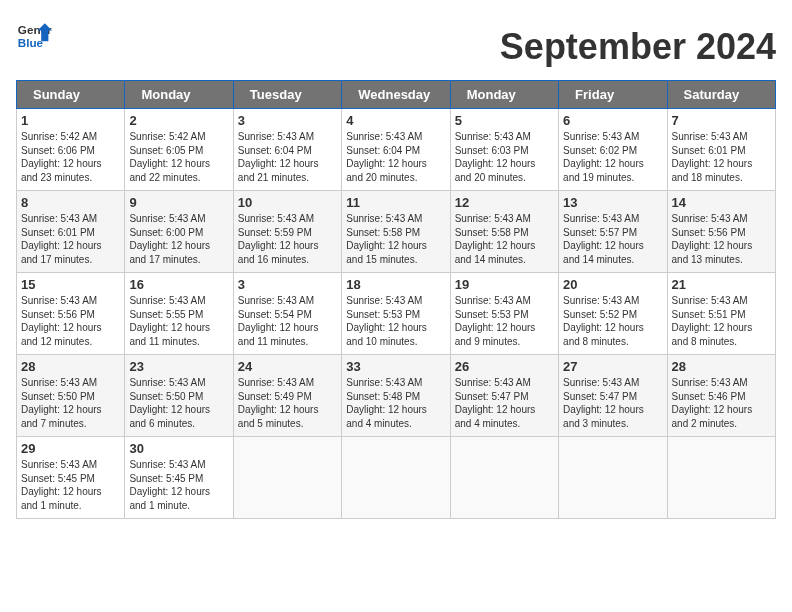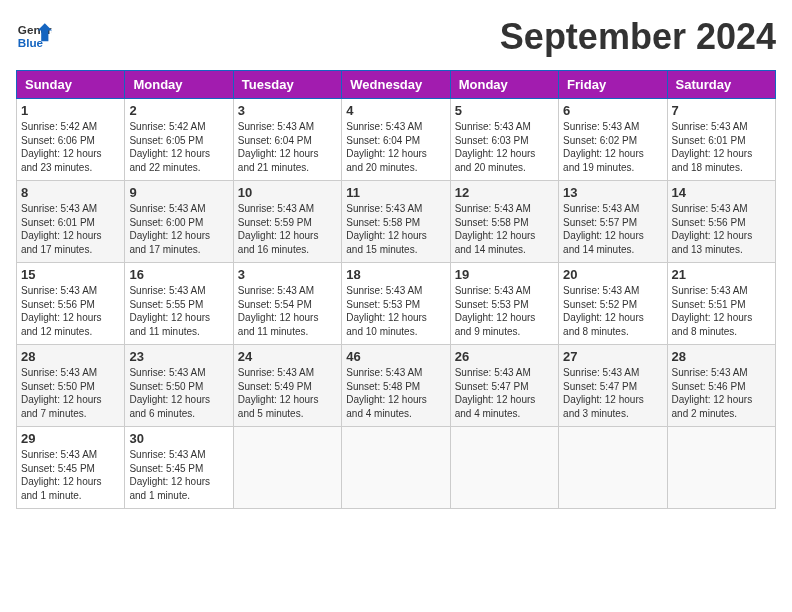--- a/index.html
+++ b/index.html
@@ -20,41 +20,42 @@
       display: flex;
       align-items: center;
       gap: 4px;
     }
     .logo-icon {
       width: 36px;
       height: 36px;
     }
     .title-section {
       text-align: right;
+      margin-top: 10px;
     }
     .month-title {
       font-size: 36px;
       font-weight: bold;
       color: #333;
     }
     .location-title {
       font-size: 16px;
       color: #555;
     }
     .calendar-table {
       width: 100%;
       border-collapse: collapse;
       table-layout: fixed;
     }
     .calendar-table th {
-      background-color: #a21caf;
+      background-color: #737373;
       color: #fff;
       font-size: 13px;
       font-weight: bold;
-      padding: 6px 8px;
+      padding: 6px 16px;
       text-align: left;
       border: 1px solid #1565c0;
     }
     .calendar-table td {
       border: 1px solid #ccc;
       vertical-align: top;
       padding: 4px 4px 6px 4px;
       font-size: 10px;
       color: #333;
       height: 80px;
@@ -203,21 +204,21 @@
         </td>
         <td>
           <span class="day-number">23</span>
           <div class="cell-content">Sunrise: 5:43 AM<br>Sunset: 5:50 PM<br>Daylight: 12 hours and 6 minutes.</div>
         </td>
         <td>
           <span class="day-number">24</span>
           <div class="cell-content">Sunrise: 5:43 AM<br>Sunset: 5:49 PM<br>Daylight: 12 hours and 5 minutes.</div>
         </td>
         <td>
-          <span class="day-number">46</span>
+          <span class="day-number">33</span>
           <div class="cell-content">Sunrise: 5:43 AM<br>Sunset: 5:48 PM<br>Daylight: 12 hours and 4 minutes.</div>
         </td>
         <td>
           <span class="day-number">26</span>
           <div class="cell-content">Sunrise: 5:43 AM<br>Sunset: 5:47 PM<br>Daylight: 12 hours and 4 minutes.</div>
         </td>
         <td>
           <span class="day-number">27</span>
           <div class="cell-content">Sunrise: 5:43 AM<br>Sunset: 5:47 PM<br>Daylight: 12 hours and 3 minutes.</div>
         </td>

